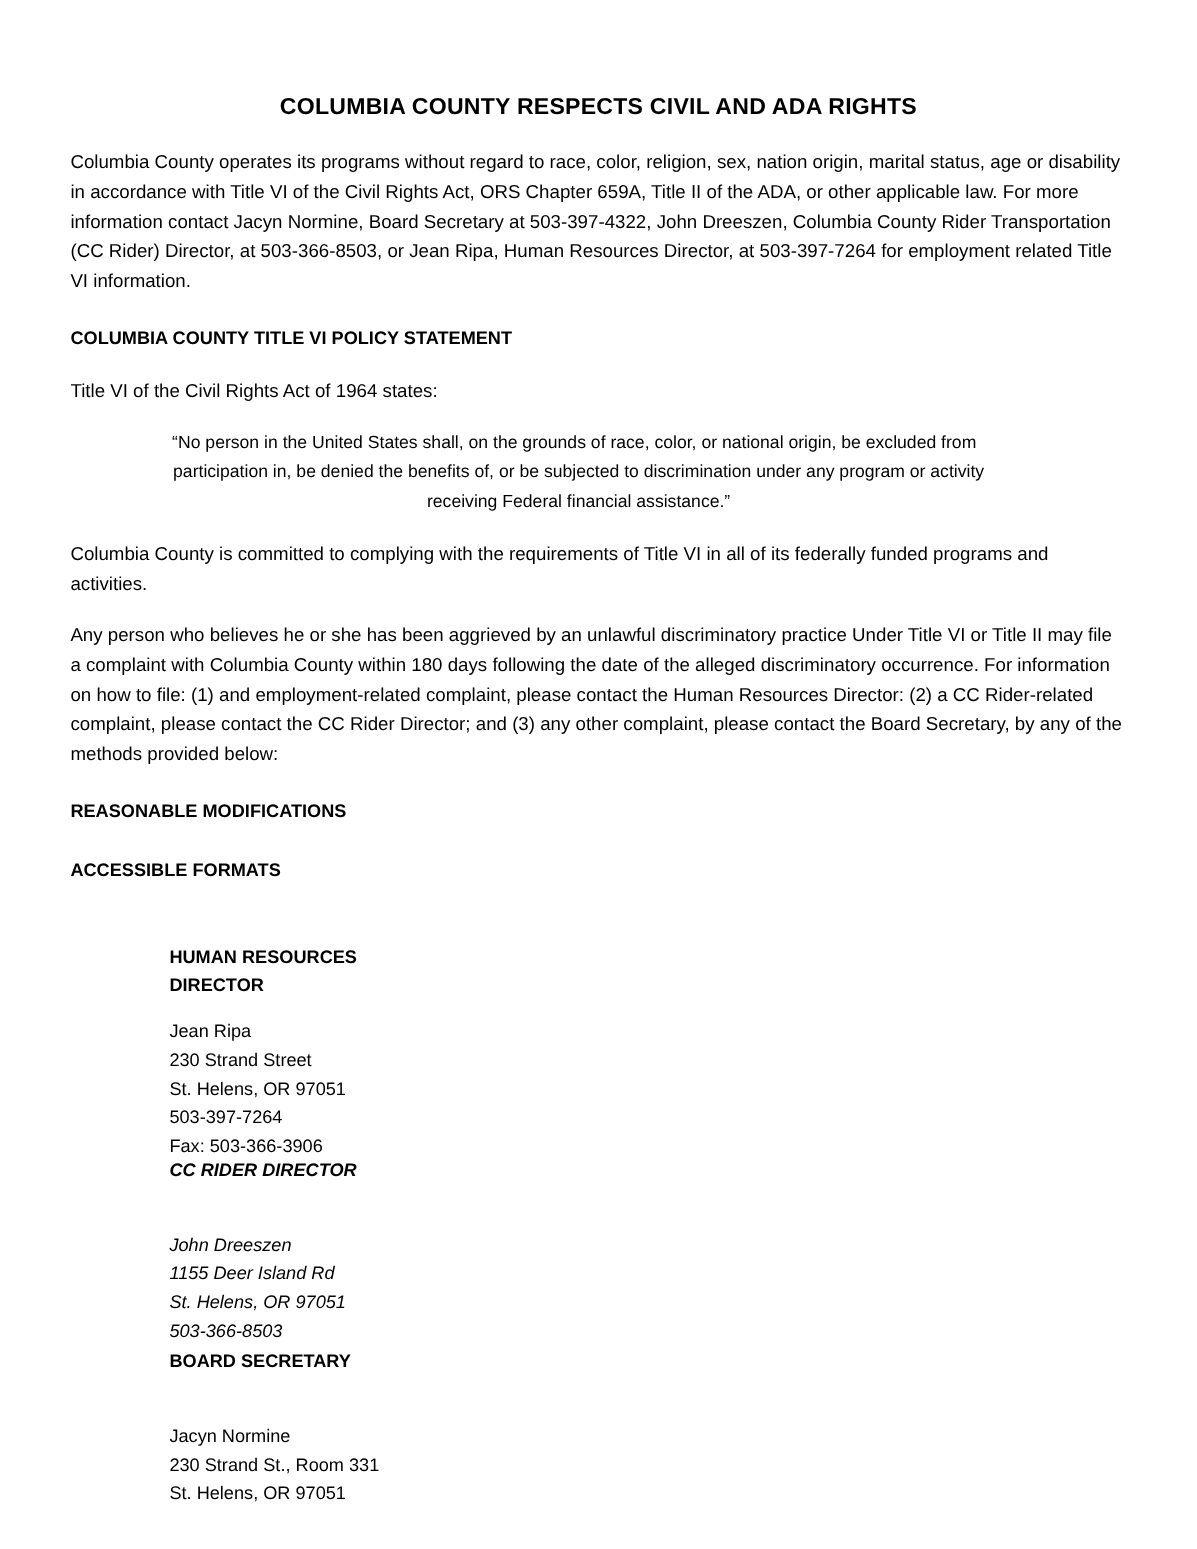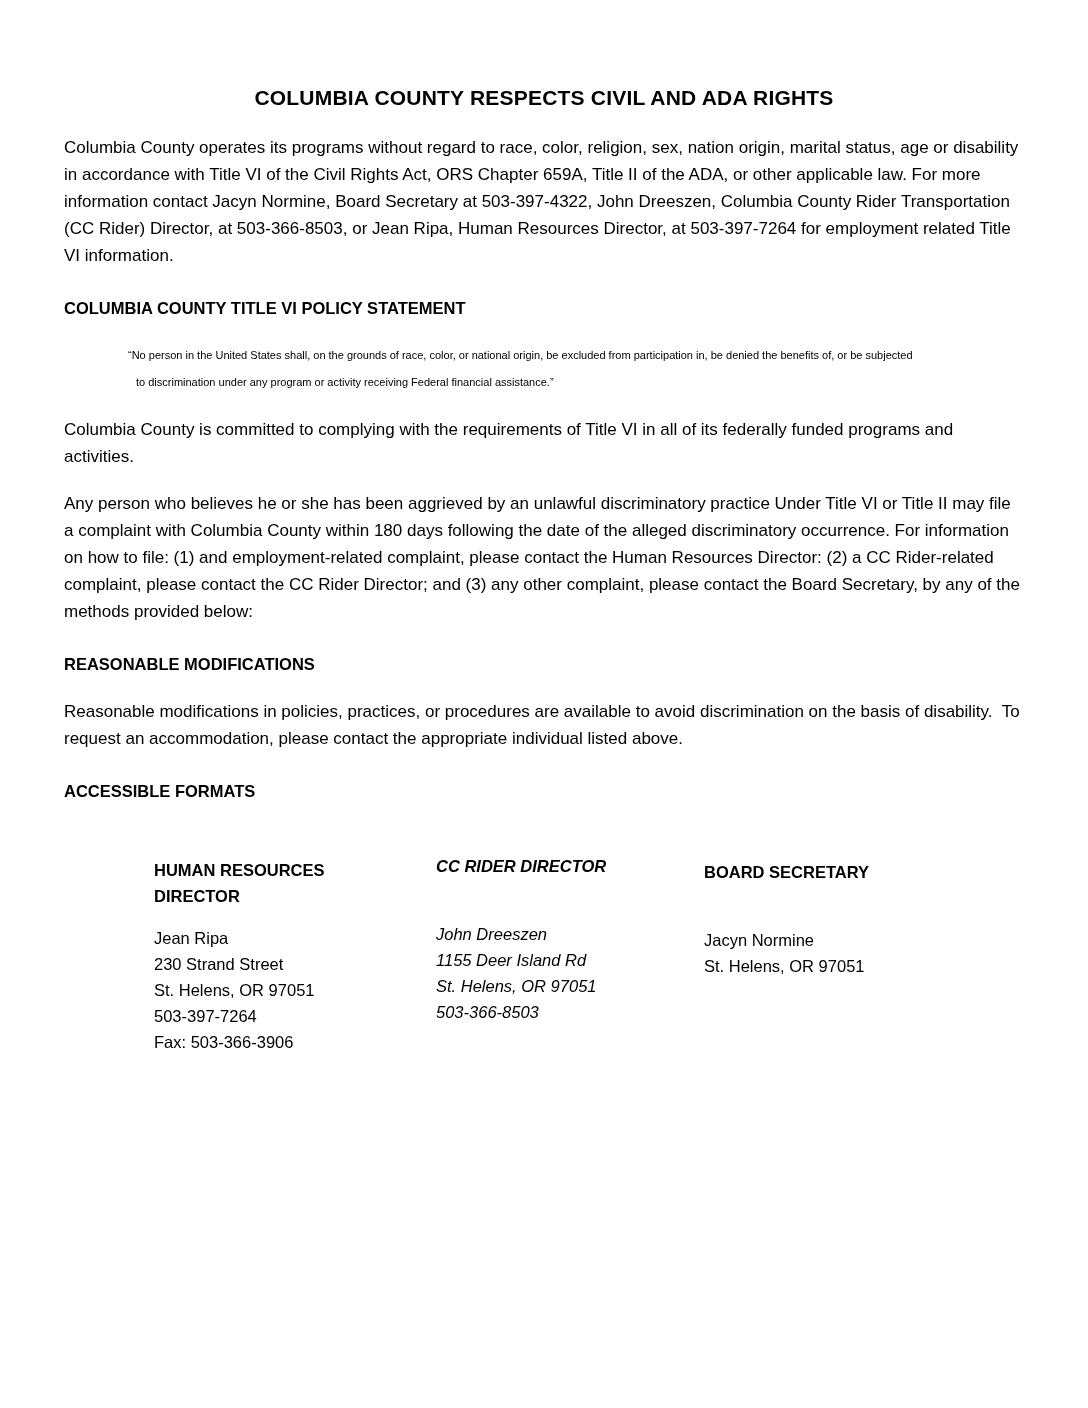--- a/index.html
+++ b/index.html
@@ -32,35 +32,37 @@
     margin: 20px 0;
     white-space: pre-wrap;
   }
   h2.section-heading {
     font-size: 16.5px;
     font-weight: bold;
     line-height: 27px;
     margin: 26px 0 18px 0;
   }
   .quote-par {
-    font-size: 11px;
+    font-size: 16px;
     line-height: 27px;
     margin: 20px 0 20px 64px;
     max-width: 780px;
     text-indent: -8px;
     padding-left: 8px;
     white-space: pre-wrap;
+    text-align: center;
   }
   .commitment-par {
     margin-top: 62px;
   }
   .contacts {
     display: flex;
     margin-top: 52px;
     margin-left: 90px;
+    flex-direction: column;
   }
   .contact-col {
     box-sizing: border-box;
   }
   .contact-col.col-hr      { width: 282px; }
   .contact-col.col-ccrider { width: 268px; margin-top: -4px; font-style: italic; }
   .contact-col.col-board   { width: 300px; margin-top: 2px; }
   .contact-heading {
     font-size: 16.5px;
     font-weight: bold;
@@ -78,31 +80,31 @@
 <body>
 
 <div class="page">
 
   <h1 class="doc-title">COLUMBIA COUNTY RESPECTS CIVIL AND ADA RIGHTS</h1>
 
   <p class="body-par">Columbia County operates its programs without regard to race, color, religion, sex, nation origin, marital status, age or disability in accordance with Title VI of the Civil Rights Act, ORS Chapter 659A, Title II of the ADA, or other applicable law. For more information contact Jacyn Normine, Board Secretary at 503-397-4322, John Dreeszen, Columbia County Rider Transportation (CC Rider) Director, at 503-366-8503, or Jean Ripa, Human Resources Director, at 503-397-7264 for employment related Title VI information.</p>
 
   <h2 class="section-heading">COLUMBIA COUNTY TITLE VI POLICY STATEMENT</h2>
 
+  <p class="body-par">Title VI of the Civil Rights Act of 1964 states:</p>
 
   <p class="quote-par">“No person in the United States shall, on the grounds of race, color, or national origin, be excluded from participation in, be denied the benefits of, or be subjected to discrimination under any program or activity receiving Federal financial assistance.”</p>
 
   <p class="body-par commitment-par">Columbia County is committed to complying with the requirements of Title VI in all of its federally funded programs and activities.</p>
 
 
   <p class="body-par">Any person who believes he or she has been aggrieved by an unlawful discriminatory practice Under Title VI or Title II may file a complaint with Columbia County within 180 days following the date of the alleged discriminatory occurrence. For information on how to file: (1) and employment-related complaint, please contact the Human Resources Director: (2) a CC Rider-related complaint, please contact the CC Rider Director; and (3) any other complaint, please contact the Board Secretary, by any of the methods provided below:</p>
 
   <h2 class="section-heading">REASONABLE MODIFICATIONS</h2>
 
-  <p class="body-par">Reasonable modifications in policies, practices, or procedures are available to avoid discrimination on the basis of disability.  To request an accommodation, please contact the appropriate individual listed above.</p>
 
   <h2 class="section-heading">ACCESSIBLE FORMATS</h2>
 
 
   <div class="contacts">
 
     <div class="contact-col col-hr">
       <div class="contact-heading">HUMAN RESOURCES DIRECTOR</div>
       <div class="contact-line">Jean Ripa</div>
       <div class="contact-line">230 Strand Street</div>
@@ -115,18 +117,19 @@
       <div class="contact-heading">CC RIDER DIRECTOR</div>
       <div class="contact-line">John Dreeszen</div>
       <div class="contact-line">1155 Deer Island Rd</div>
       <div class="contact-line">St. Helens, OR 97051</div>
       <div class="contact-line">503-366-8503</div>
     </div>
 
     <div class="contact-col col-board">
       <div class="contact-heading">BOARD SECRETARY</div>
       <div class="contact-line">Jacyn Normine</div>
+      <div class="contact-line">230 Strand St., Room 331</div>
       <div class="contact-line">St. Helens, OR 97051</div>
     </div>
 
   </div>
 
 </div>
 
 </body></html>

